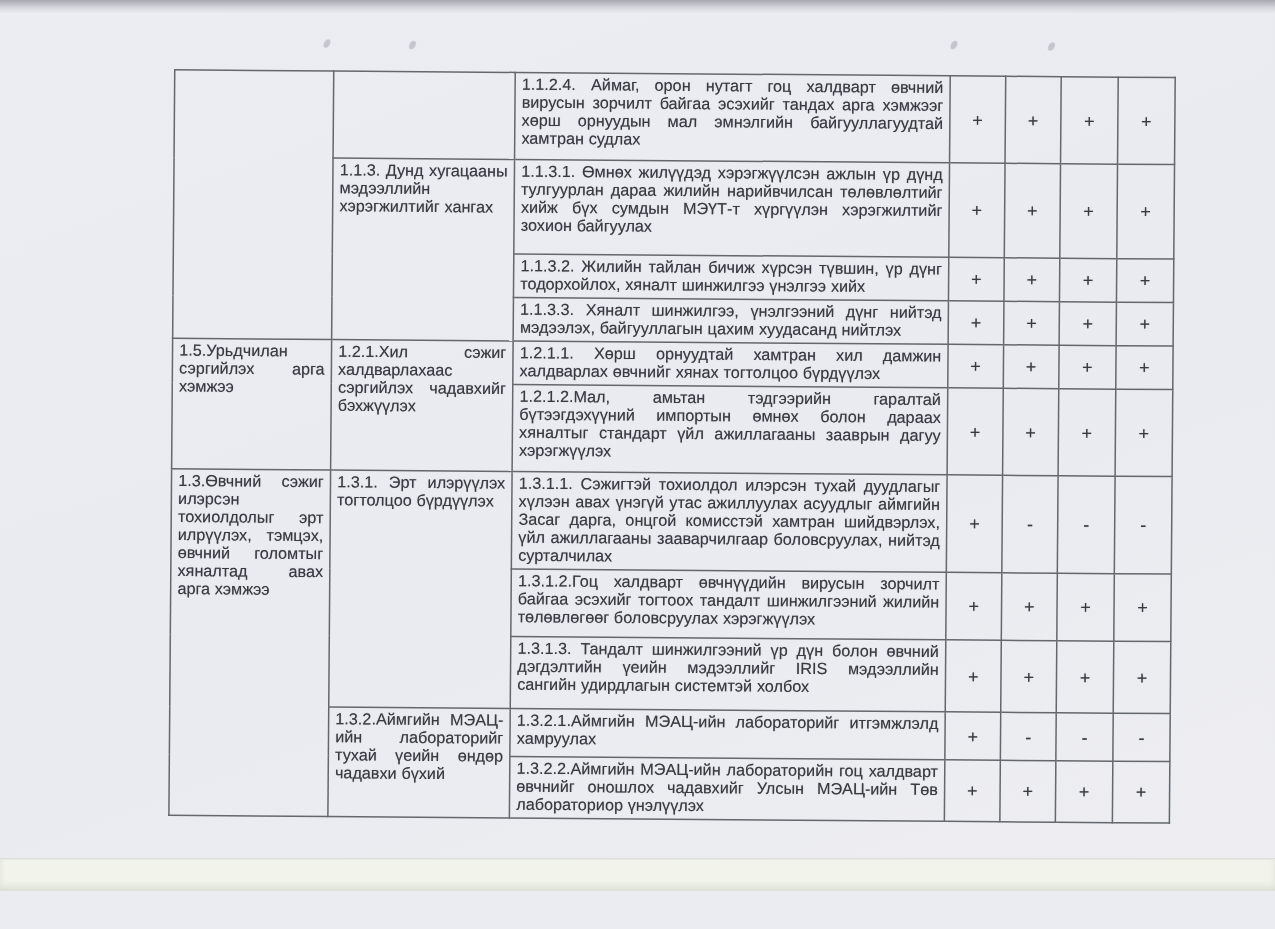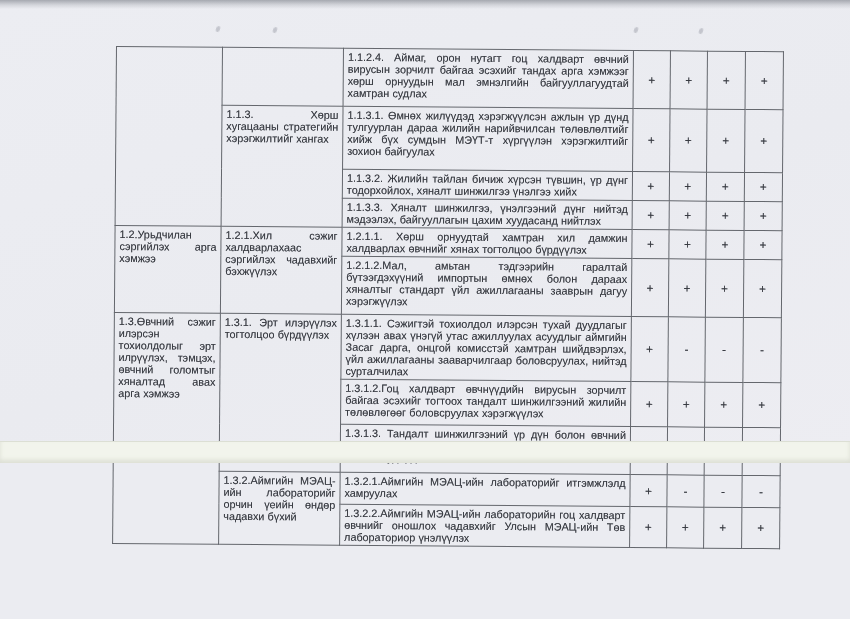--- a/index.html
+++ b/index.html
@@ -7,21 +7,21 @@
     padding: 0;
     width: 850px;
     height: 619px;
     overflow: hidden;
     background: #ebecf1;
     font-family: "Liberation Sans", sans-serif;
   }
   .scan {
     position: relative;
     width: 850px;
-    height: 463px;
+    height: 594px;
     background: linear-gradient(160deg, #ecedf2 0%, #eaebf0 55%, #ededf2 100%);
   }
   
   .top-edge {
     position: absolute;
     top: 0; left: 0; right: 0;
     height: 9px;
     background: linear-gradient(180deg, rgba(120,124,133,0.60) 0%, rgba(140,144,152,0.25) 55%, rgba(150,154,162,0) 100%);
   }
   
@@ -101,21 +101,21 @@
         <tr style="height:58px">
           <td rowspan="4"></td>
           <td></td>
           <td>1.1.2.4. Аймаг, орон нутагт гоц халдварт өвчний вирусын зорчилт байгаа эсэхийг тандах арга хэмжээг хөрш орнуудын мал эмнэлгийн байгууллагуудтай хамтран судлах</td>
           <td class="mark">+</td>
           <td class="mark">+</td>
           <td class="mark">+</td>
           <td class="mark">+</td>
         </tr>
         <tr style="height:63px">
-          <td rowspan="3">1.1.3. Хөрш хугацааны стратегийн хэрэгжилтийг хангах</td>
+          <td rowspan="3">1.1.3. Дунд хугацааны мэдээллийн хэрэгжилтийг хангах</td>
           <td>1.1.3.1. Өмнөх жилүүдэд хэрэгжүүлсэн ажлын үр дүнд тулгуурлан дараа жилийн нарийвчилсан төлөвлөлтийг хийж бүх сумдын МЭҮТ-т хүргүүлэн хэрэгжилтийг зохион байгуулах</td>
           <td class="mark">+</td>
           <td class="mark">+</td>
           <td class="mark">+</td>
           <td class="mark">+</td>
         </tr>
         <tr style="height:28px">
           <td>1.1.3.2. Жилийн тайлан бичиж хүрсэн түвшин, үр дүнг тодорхойлох, хяналт шинжилгээ үнэлгээ хийх</td>
           <td class="mark">+</td>
           <td class="mark">+</td>
@@ -123,21 +123,21 @@
           <td class="mark">+</td>
         </tr>
         <tr style="height:28px">
           <td>1.1.3.3. Хяналт шинжилгээ, үнэлгээний дүнг нийтэд мэдээлэх, байгууллагын цахим хуудасанд нийтлэх</td>
           <td class="mark">+</td>
           <td class="mark">+</td>
           <td class="mark">+</td>
           <td class="mark">+</td>
         </tr>
         <tr style="height:28px">
-          <td rowspan="2">1.2.Урьдчилан сэргийлэх арга хэмжээ</td>
+          <td rowspan="2">1.5.Урьдчилан сэргийлэх арга хэмжээ</td>
           <td rowspan="2">1.2.1.Хил сэжиг халдварлахаас сэргийлэх чадавхийг бэхжүүлэх</td>
           <td>1.2.1.1. Хөрш орнуудтай хамтран хил дамжин халдварлах өвчнийг хянах тогтолцоо бүрдүүлэх</td>
           <td class="mark">+</td>
           <td class="mark">+</td>
           <td class="mark">+</td>
           <td class="mark">+</td>
         </tr>
         <tr style="height:58px">
           <td>1.2.1.2.Мал, амьтан тэдгээрийн гаралтай бүтээгдэхүүний импортын өмнөх болон дараах хяналтыг стандарт үйл ажиллагааны зааврын дагуу хэрэгжүүлэх</td>
           <td class="mark">+</td>
@@ -162,21 +162,21 @@
           <td class="mark">+</td>
         </tr>
         <tr style="height:48px">
           <td>1.3.1.3. Тандалт шинжилгээний үр дүн болон өвчний дэгдэлтийн үеийн мэдээллийг IRIS мэдээллийн сангийн удирдлагын системтэй холбох</td>
           <td class="mark">+</td>
           <td class="mark">+</td>
           <td class="mark">+</td>
           <td class="mark">+</td>
         </tr>
         <tr style="height:32px">
-          <td rowspan="2">1.3.2.Аймгийн МЭАЦ-ийн лабораторийг орчин үеийн өндөр чадавхи бүхий</td>
+          <td rowspan="2">1.3.2.Аймгийн МЭАЦ-ийн лабораторийг тухай үеийн өндөр чадавхи бүхий</td>
           <td>1.3.2.1.Аймгийн МЭАЦ-ийн лабораторийг итгэмжлэлд хамруулах</td>
           <td class="mark">+</td>
           <td class="mark">-</td>
           <td class="mark">-</td>
           <td class="mark">-</td>
         </tr>
         <tr style="height:38px">
           <td>1.3.2.2.Аймгийн МЭАЦ-ийн лабораторийн гоц халдварт өвчнийг оношлох чадавхийг Улсын МЭАЦ-ийн Төв лабораториор үнэлүүлэх</td>
           <td class="mark">+</td>
           <td class="mark">+</td>

